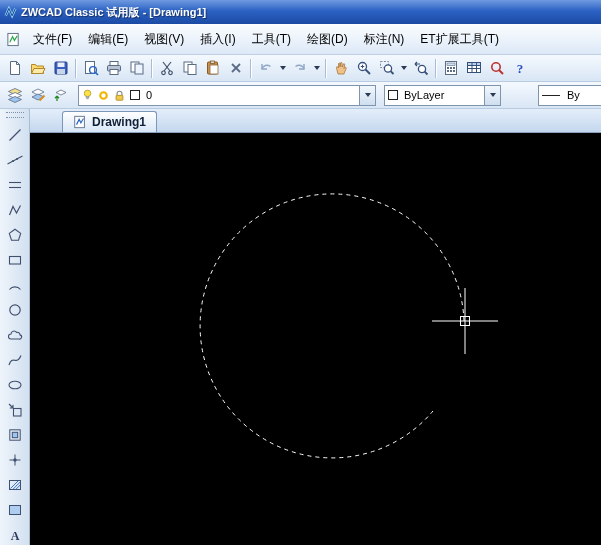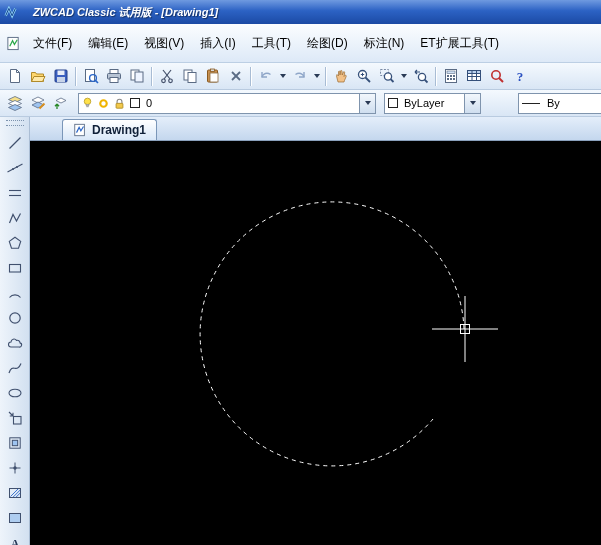--- a/index.html
+++ b/index.html
@@ -6,30 +6,29 @@
   html, body { width: 601px; height: 545px; overflow: hidden; }
   body {
     font-family: "Liberation Sans", "DejaVu Sans", sans-serif;
     font-size: 12px;
     background: #dce8f6;
   }
   .window { width: 601px; height: 545px; position: relative; overflow: hidden; }
 
   
   .titlebar {
-    height: 17px; display: flex; align-items: center; gap: 16px; padding: 12px 4px;
+    height: 17px; display: flex; align-items: center; gap: 4px; padding: 12px 4px;
     background: linear-gradient(180deg, #6f9ae0 0%, #2c62c4 45%, #1b4aa4 100%);
-    font-style: italic;
   }
   .titlebar .title { color: #fff; font-weight: bold; font-size: 11px; white-space: nowrap;
     text-shadow: 1px 1px 1px rgba(0,0,0,.45); }
 
   
   .menubar {
-    height: 39px; display: flex; align-items: center; padding-left: 4px;
+    height: 31px; display: flex; align-items: center; padding-left: 4px;
     background: linear-gradient(180deg, #fbfdff, #dde9f7);
     border-bottom: 1px solid #bccfe4;
   }
   .menu-item { padding: 3px 8px; color: #000; white-space: nowrap; cursor: default; }
 
   
   .toolbar {
     height: 27px; display: flex; align-items: center; padding-left: 3px;
     background: linear-gradient(180deg, #f4f9fe, #d9e6f5);
     border-bottom: 1px solid #b9cbe0;
@@ -43,21 +42,21 @@
     border-top: 4px solid #2a3a55; }
 
   
   .combo { height: 21px; background: #fff; border: 1px solid #7f94ad; display: flex;
     align-items: center; overflow: hidden; flex: 0 0 auto; }
   .combo .value { flex: 1; padding: 0 3px; font-size: 11px; white-space: nowrap; overflow: hidden; }
   .combo .dd { width: 16px; align-self: stretch; border-left: 1px solid #7f94ad;
     background: linear-gradient(180deg, #f2f7fc, #cfdeef);
     display: flex; align-items: center; justify-content: center; }
   .layer-combo { width: 298px; margin-left: 6px; }
-  .color-combo { width: 97px; margin-left: 8px; }
+  .color-combo { width: 117px; margin-left: 8px; }
   .ltype-combo { width: 95px; margin-left: 37px; }
   .li-ic { display: flex; align-items: center; justify-content: center; width: 16px; }
   .swatch { width: 10px; height: 10px; background: #fff; border: 1px solid #222; margin: 0 3px; flex: 0 0 auto; }
   .lt-swatch { width: 18px; height: 1px; background: #222; margin: 0 4px 0 3px; flex: 0 0 auto; }
 
   
   .main { display: flex; height: 451px; }
   .drawbar {
     width: 30px; flex: 0 0 30px;
     background: linear-gradient(90deg, #eef4fb, #d2e0f0);

